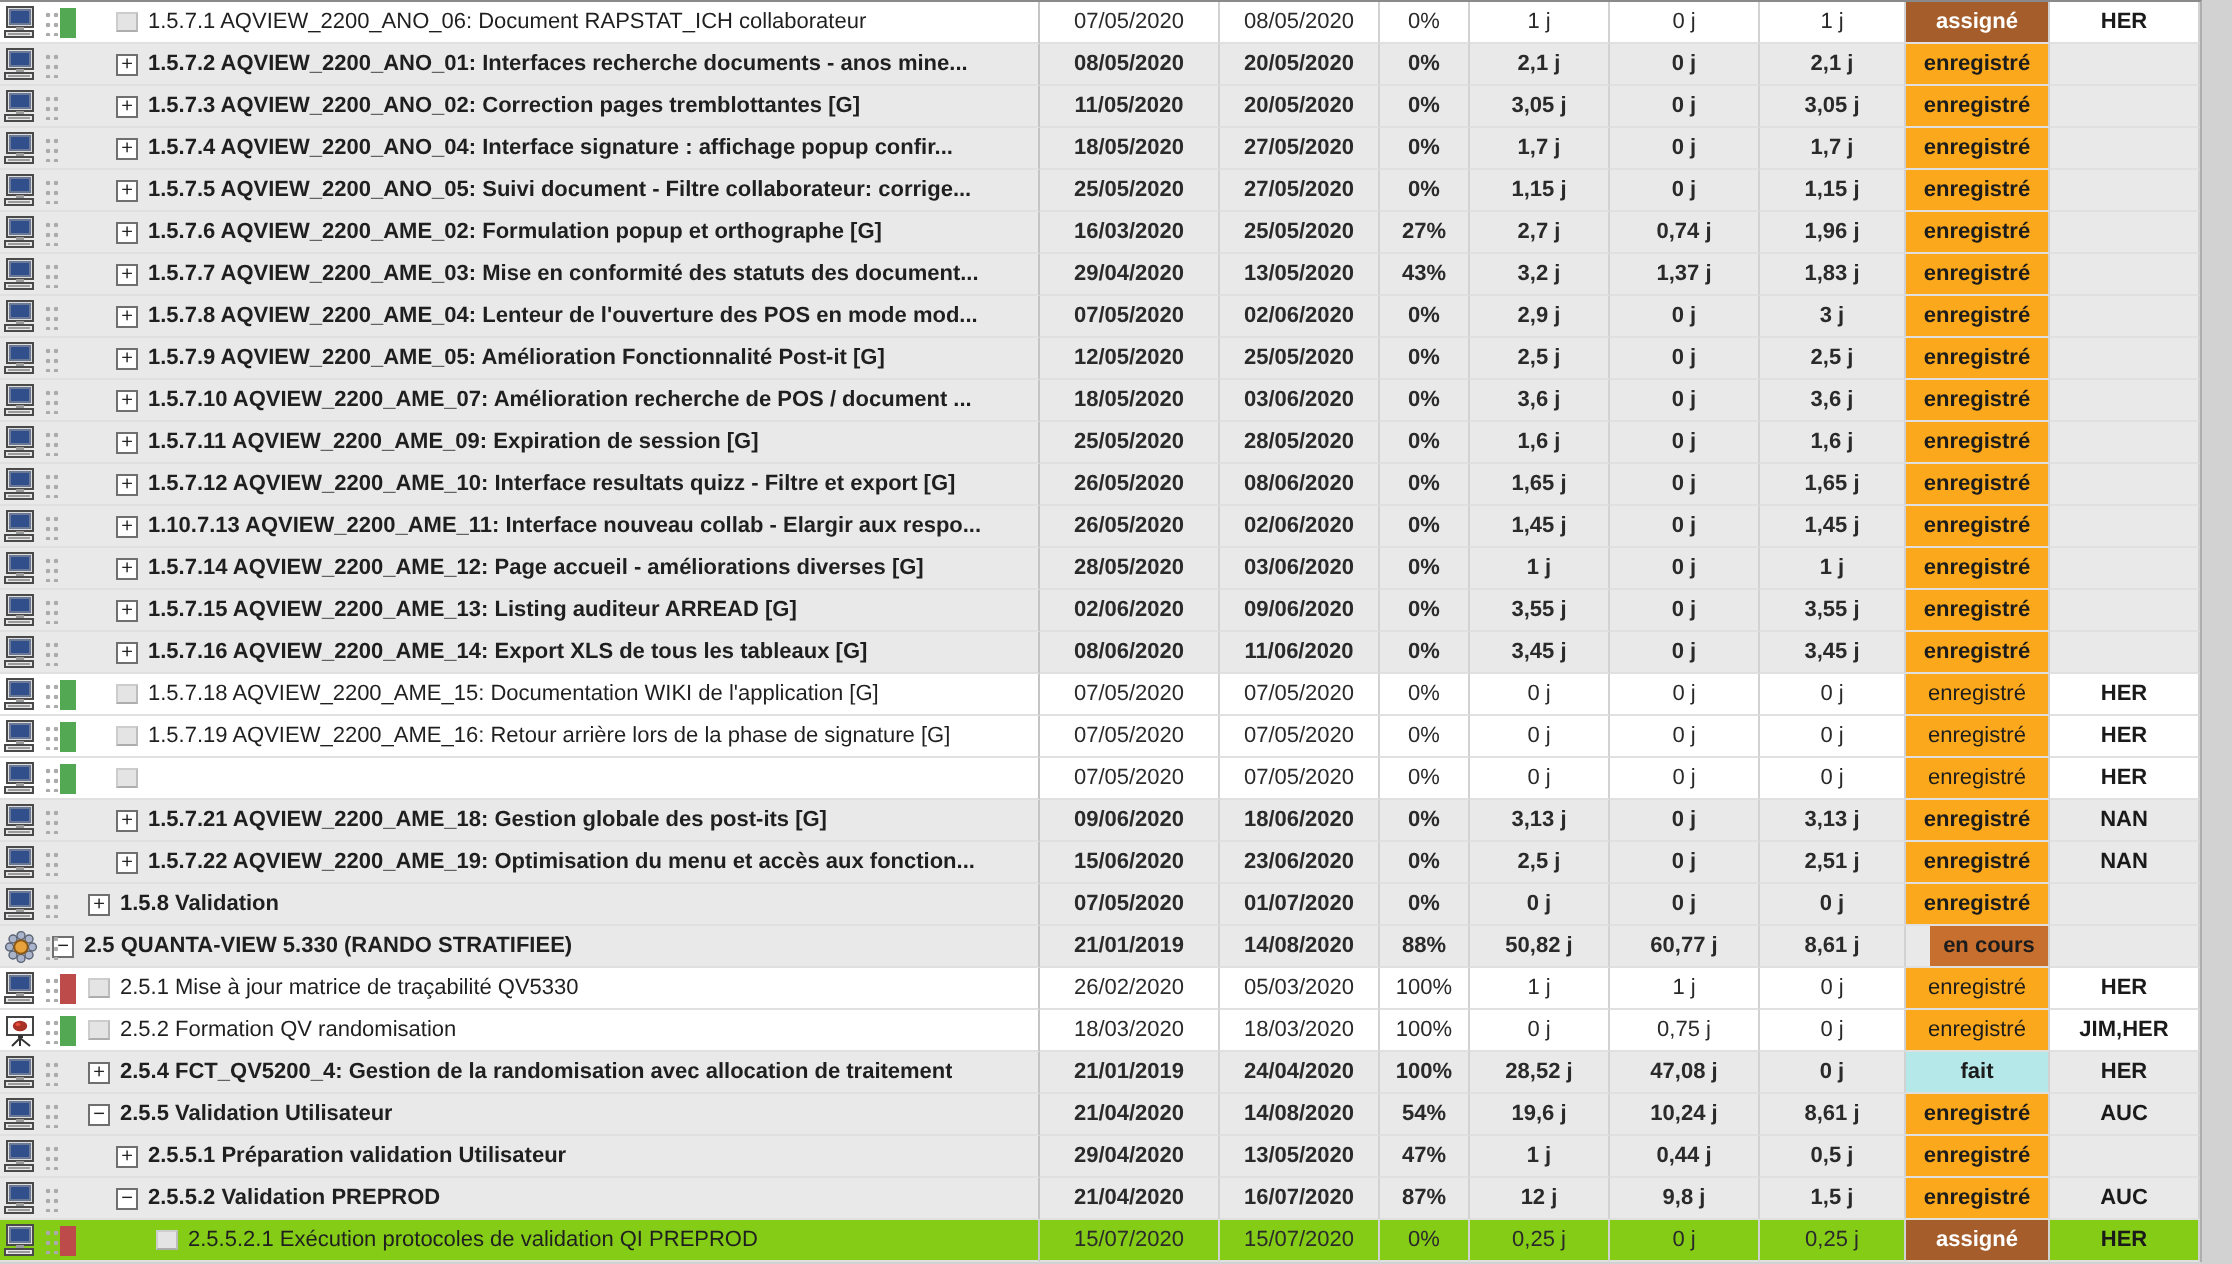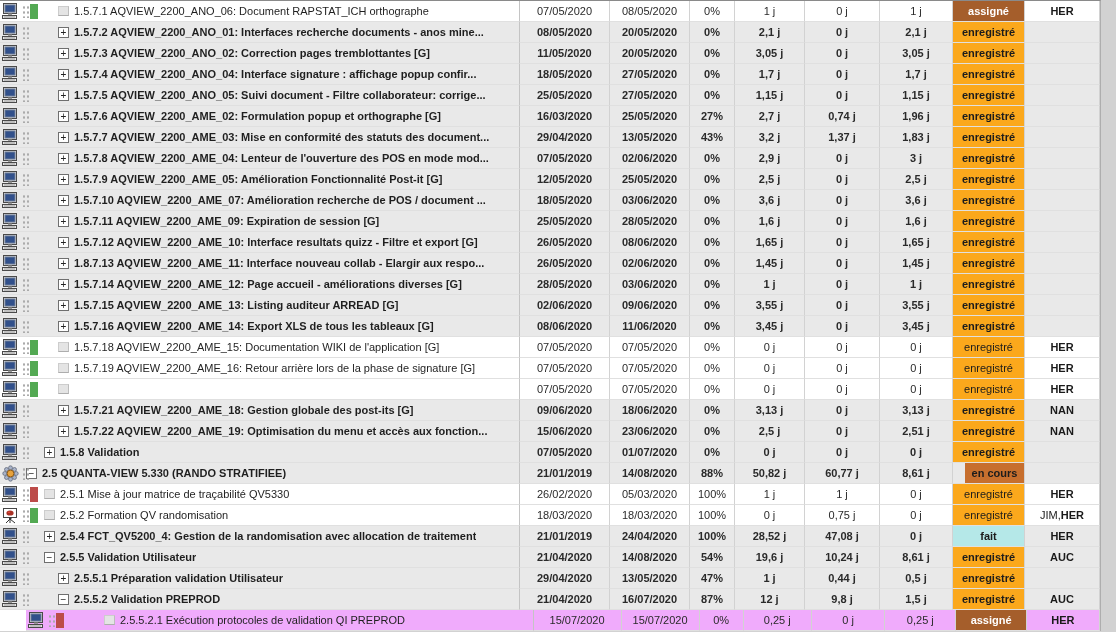--- a/index.html
+++ b/index.html
@@ -14,33 +14,33 @@
     border-top:1px solid #8a8a8a;
     border-right:1px solid #aeaeae;
     background:#fff;
   }
   .right-gutter{
     position:absolute;right:0;top:0;width:15px;height:632px;background:#d2d2d2;
   }
   .row{display:flex;height:21px;box-sizing:border-box;}
   .row.white{background:#ffffff;}
   .row.bold{background:#e9e9e9;font-weight:bold;}
-  .row.selected{background:#f0abfc;margin-left:26px;}
+  .row.selected{background:#84cc16;}
   .cell{
     box-sizing:border-box;height:21px;
     border-right:1px solid #d2d2d2;border-bottom:1px solid #e0e0e0;
     display:flex;align-items:center;justify-content:center;
     font-size:11px;color:#2a2a2a;white-space:nowrap;overflow:hidden;
   }
   .name-cell{width:520px;justify-content:flex-start;position:relative;border-right:1px solid #c4c4c4;}
   .c-start{width:90px}.c-end{width:80px}.c-pct{width:45px}
   .c-w{width:70px}.c-d{width:75px}.c-r{width:73px}
   .c-status{width:72px;padding:0;}
   .c-who{width:75px;font-weight:bold;color:#1a1a1a;}
-  .c-who .prefix{font-weight:normal;}
+  .c-who .prefix{font-weight:bold;}
   .row-icon{position:absolute;left:2px;top:2px;width:17px;height:17px;}
   .row-icon svg{display:block;}
   .dots{
     position:absolute;left:22px;top:4px;width:7px;height:13px;
     background-image:radial-gradient(circle, #ababab 1px, transparent 1.3px);
     background-size:4px 5px;
   }
   .bar{position:absolute;left:30px;top:3px;width:8px;height:15px;}
   .tree{display:flex;align-items:center;min-width:0;}
   .lvl2 .tree{padding-left:26px}
@@ -77,21 +77,21 @@
               <rect x="3" y="2" width="10" height="7" fill="#31508b" stroke="#6a7a96"></rect>
               <rect x="6" y="10.5" width="4" height="1.5" fill="#9a9a9a"></rect>
               <rect x="0.5" y="12.5" width="14" height="3" fill="#e6e6e6" stroke="#4a4a4a"></rect>
               <line x1="2" y1="14" x2="13" y2="14" stroke="#9a9a9a"></line>
             </svg>
           </span>
       <span class="dots"></span>
       <span class="bar" style="background: rgb(83, 169, 83);"></span>
       <span class="tree">
         <span class="expander leafsq"></span>
-        <span class="tname">1.5.7.1 AQVIEW_2200_ANO_06: Document RAPSTAT_ICH orthographe</span>
+        <span class="tname">1.5.7.1 AQVIEW_2200_ANO_06: Document RAPSTAT_ICH collaborateur</span>
       </span>
     </div>
     <div class="cell c-start">07/05/2020</div>
     <div class="cell c-end">08/05/2020</div>
     <div class="cell c-pct">0%</div>
     <div class="cell c-w">1 j</div>
     <div class="cell c-d">0 j</div>
     <div class="cell c-r">1 j</div>
     <div class="cell c-status">
       <span class="badge s-assigne" style="background: rgb(165, 94, 43);">assigné</span>
@@ -461,21 +461,21 @@
               <rect x="3" y="2" width="10" height="7" fill="#31508b" stroke="#6a7a96"></rect>
               <rect x="6" y="10.5" width="4" height="1.5" fill="#9a9a9a"></rect>
               <rect x="0.5" y="12.5" width="14" height="3" fill="#e6e6e6" stroke="#4a4a4a"></rect>
               <line x1="2" y1="14" x2="13" y2="14" stroke="#9a9a9a"></line>
             </svg>
           </span>
       <span class="dots"></span>
 
       <span class="tree">
         <span class="expander box">+</span>
-        <span class="tname">1.8.7.13 AQVIEW_2200_AME_11: Interface nouveau collab - Elargir aux respo...</span>
+        <span class="tname">1.10.7.13 AQVIEW_2200_AME_11: Interface nouveau collab - Elargir aux respo...</span>
       </span>
     </div>
     <div class="cell c-start">26/05/2020</div>
     <div class="cell c-end">02/06/2020</div>
     <div class="cell c-pct">0%</div>
     <div class="cell c-w">1,45 j</div>
     <div class="cell c-d">0 j</div>
     <div class="cell c-r">1,45 j</div>
     <div class="cell c-status">
       <span class="badge s-enregistre" style="background: rgb(251, 168, 28);">enregistré</span>

